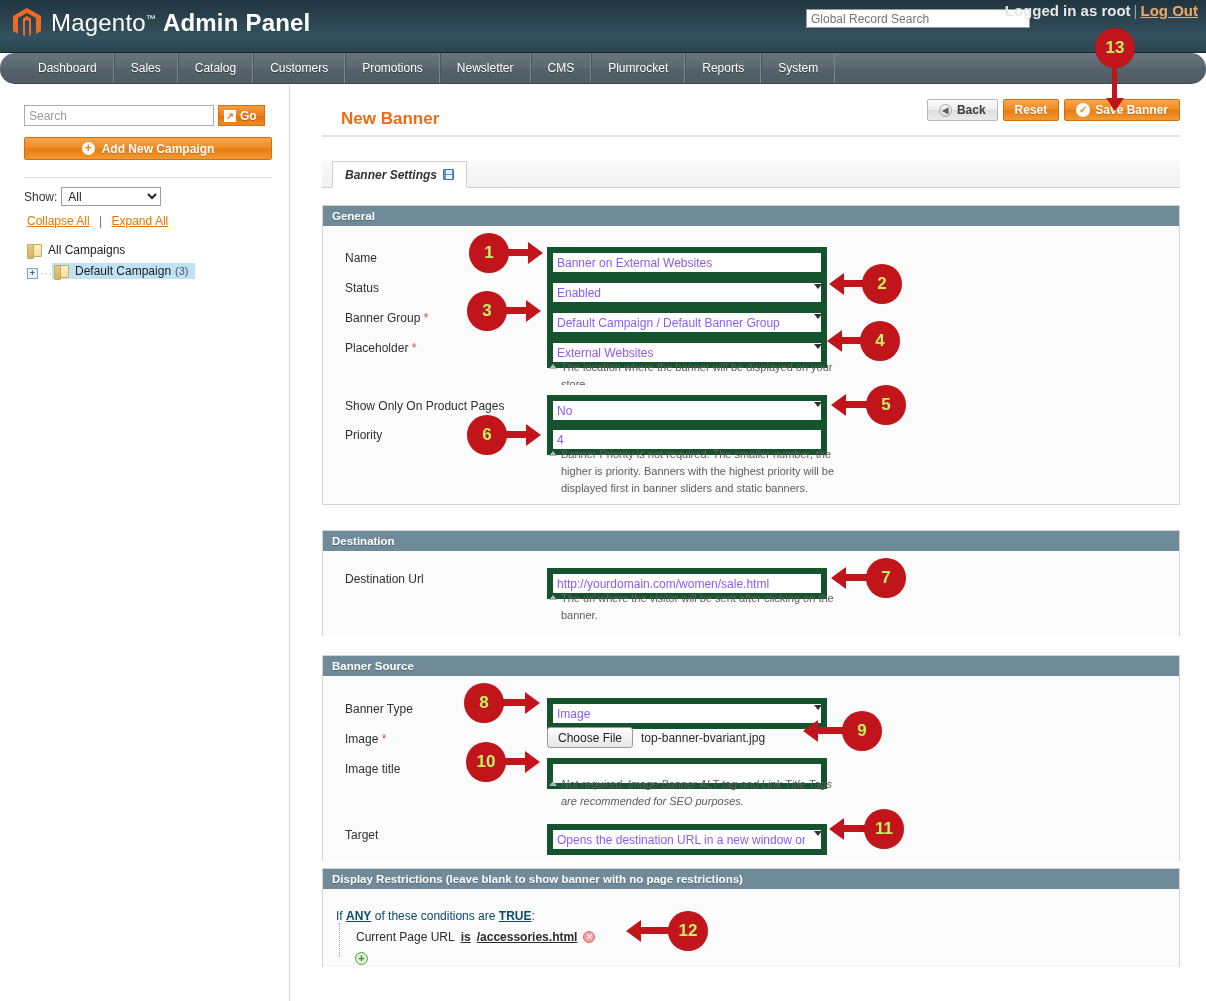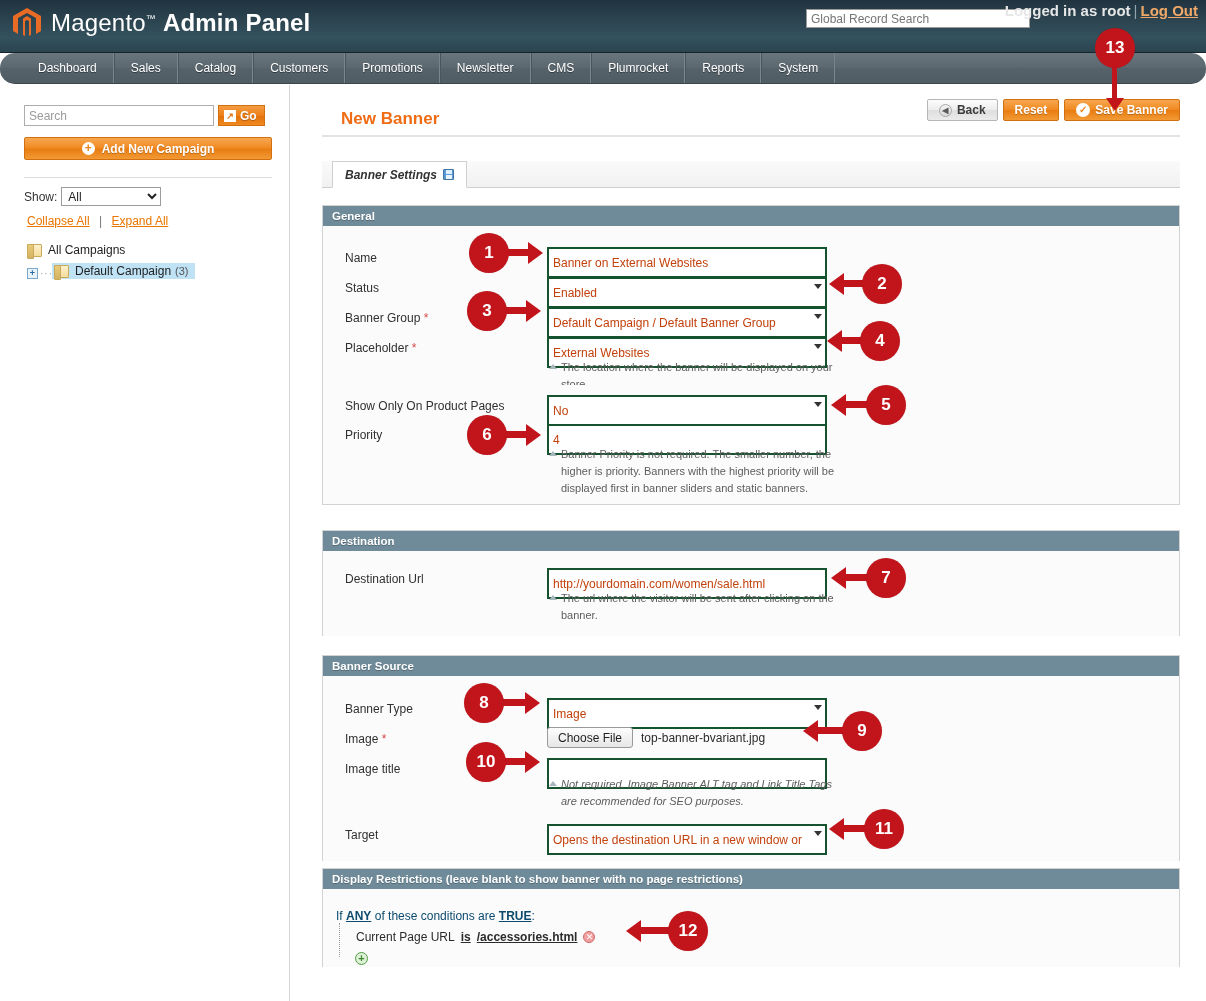--- a/index.html
+++ b/index.html
@@ -193,22 +193,22 @@
   .fs-head {
     height: 20px; background: #6f8b99;
     color: #ffffff; font-weight: bold; font-size: 11.5px;
     display: flex; align-items: center; padding-left: 9px;
     text-shadow: 0 1px 0 rgba(0,0,0,0.25);
   }
   .fs-body { position: relative; background: #fbfbfb; }
   .flabel { position: absolute; font-size: 12px; color: #303030; white-space: nowrap; }
   .req { color: #d64a4a; font-size: 12px; }
   .ftext, .fselect {
-    position: absolute; height: 31px; border: 2px solid #14532d; background: #fff;
-    font-family: "Liberation Sans", sans-serif; font-size: 12px; color: #c2410c;
+    position: absolute; height: 31px; border: 6px solid #14532d; background: #fff;
+    font-family: "Liberation Sans", sans-serif; font-size: 12px; color: #8b5cf6;
     padding: 0 4px; outline: none;
   }
   .fselect { padding-right: 16px; appearance: none; -webkit-appearance: none; background: #fff; }
   .sel-wrap { position: absolute; }
   .sel-arrow {
     position: absolute; right: 5px; top: 7px; width: 0; height: 0;
     border-left: 4px solid transparent; border-right: 4px solid transparent;
     border-top: 5px solid #333; pointer-events: none;
   }
   .fnote {
@@ -243,21 +243,21 @@
   }
   .icon-add {
     width: 13px; height: 13px; border-radius: 50%;
     background: #dff0d8; border: 1px solid #4f9d3f; color: #3c8a2e;
     font-size: 11px; line-height: 11px; text-align: center; font-weight: bold; cursor: pointer;
   }
 
   
   .badge {
     position: absolute; width: 40px; height: 40px; border-radius: 50%;
-    background: #c2141b; color: #ffffff;
+    background: #c2141b; color: #bef264;
     font-size: 17px; font-weight: bold;
     display: flex; align-items: center; justify-content: center;
     z-index: 40; box-shadow: 0 0 1px rgba(0,0,0,0.2);
   }
   .arrow-h {
     position: absolute; height: 7px; background: #c2141b; z-index: 39;
   }
   .arrow-head-left {
     position: absolute; width: 0; height: 0; z-index: 39;
     border-top: 11px solid transparent; border-bottom: 11px solid transparent;

